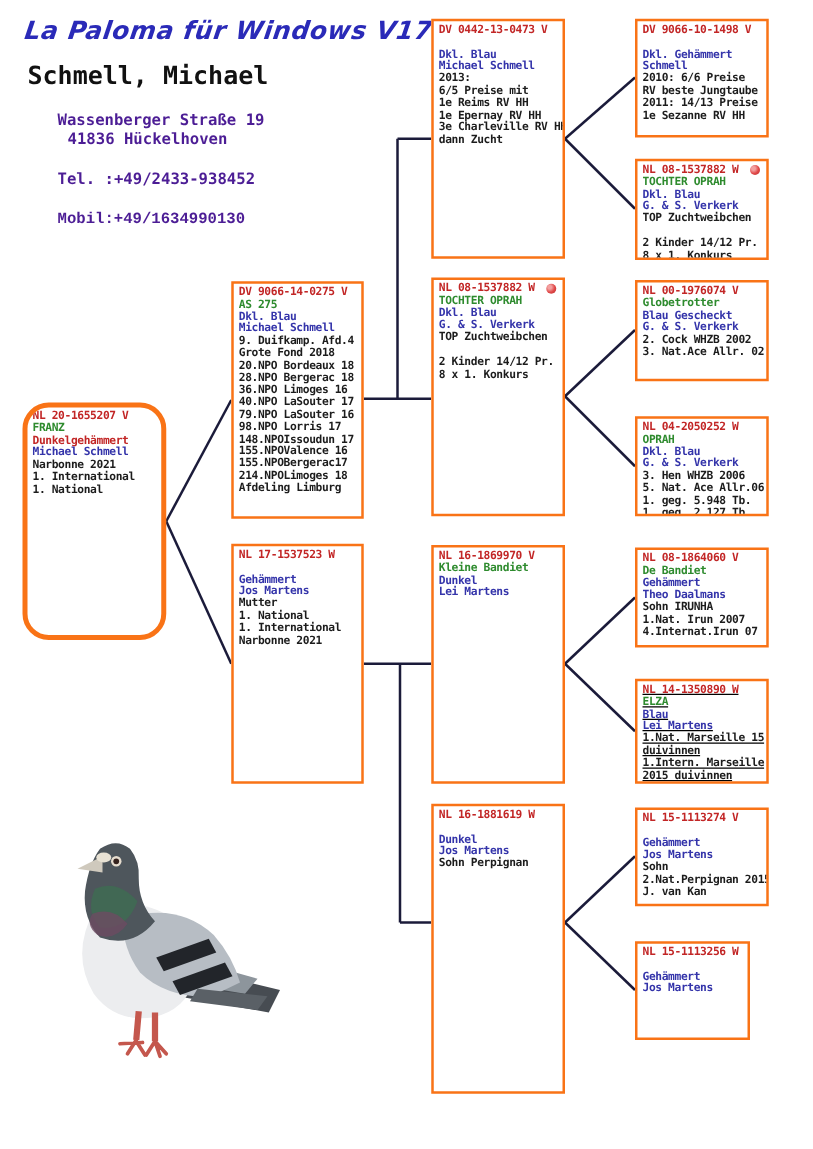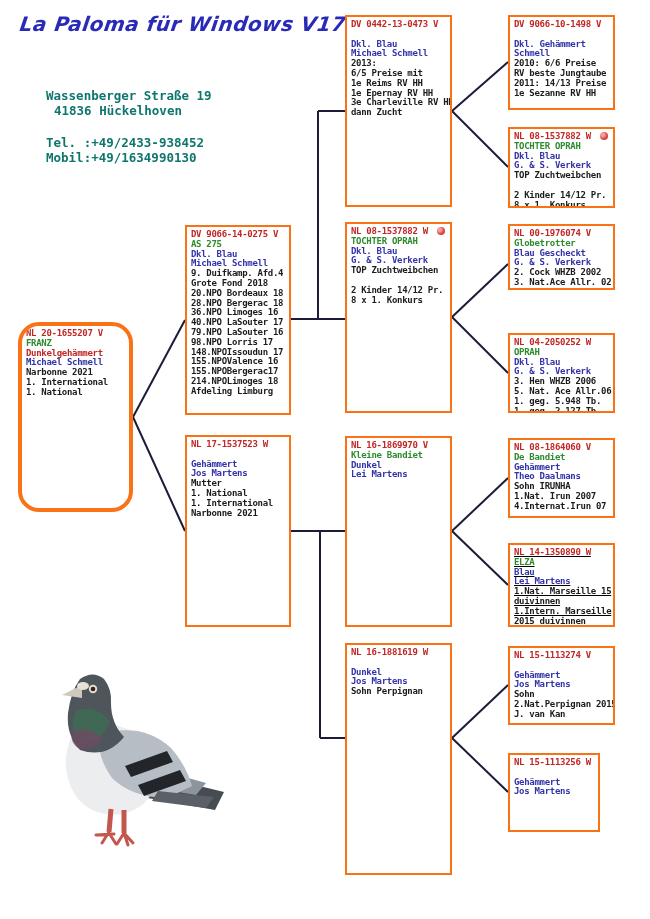--- a/index.html
+++ b/index.html
@@ -9,25 +9,25 @@
     --c-red:#c22626;--c-green:#2e8b2e;--c-blue:#3434aa;--c-black:#1c1c1c;
     --c-logo:#2a2ab8;--c-line:#1b1b3a;--c-badge:#e04848;
   }
   .abs{position:absolute;}
   #logo{
     left:20px;top:12px;font-size:20px;font-weight:bold;font-style:italic;
     color:var(--c-logo);transform:skewX(-8deg);letter-spacing:0.5px;white-space:nowrap;
     font-family:"DejaVu Sans","Liberation Sans",sans-serif;
   }
   #owner{left:22px;top:48px;font-size:20px;font-weight:bold;color:#111;white-space:nowrap;}
-  .addr{left:22px;font-size:12.5px;font-weight:bold;color:#0f766e;white-space:nowrap;padding-left:24px;}
+  .addr{left:22px;font-size:12.5px;font-weight:bold;color:#4c1d95;white-space:nowrap;padding-left:24px;}
   #addr1{top:88px;}
   #addr2{top:103px;left:30px;}
   #tel{top:135px;}
-  #mobil{top:150px;}
+  #mobil{top:168px;font-family:Liberation Mono, monospace;}
   #wires{left:0;top:0;width:650px;height:919px;pointer-events:none;}
   .bx{
     position:absolute;background:#fff;border:2px solid #f97316;box-sizing:border-box;
     padding:3px 0 0 4px;overflow:hidden;cursor:pointer;
   }
   .bx.thick{border-width:4px;border-radius:21px;}
   .ln{
     display:block;height:9.8px;line-height:9.8px;font-size:9px;font-weight:bold;
     letter-spacing:-0.3px;white-space:nowrap;
   }
@@ -40,20 +40,21 @@
     background:radial-gradient(circle at 35% 35%, #f2a0a0 0 20%, var(--c-badge) 55%, #b83030 100%);
   }
   #pigeon{left:18px;top:645px;width:212px;height:210px;}
 </style>
 </head>
 <body>
 
 <div id="page" style="--c-red: #c22626; --c-green: #2e8b2e; --c-blue: #3434aa; --c-black: #1c1c1c; --c-logo: #2a2ab8; --c-line: #1b1b3a; --c-badge: #e04848;">
 
   <div class="abs" id="logo">La Paloma für Windows V17.01</div>
+  <div class="abs" id="owner">Schmell, Michael</div>
   <div class="abs addr" id="addr1">Wassenberger Straße 19</div>
   <div class="abs addr" id="addr2">41836 Hückelhoven</div>
   <div class="abs addr" id="tel">Tel. :+49/2433-938452</div>
   <div class="abs addr" id="mobil">Mobil:+49/1634990130</div>
 
   <svg class="abs" id="wires" viewBox="0 0 650 919" xmlns="http://www.w3.org/2000/svg">
       <line x1="133" y1="417" x2="185" y2="320" stroke="var(--c-line)" stroke-width="2"></line>
       <line x1="133" y1="417" x2="185" y2="531" stroke="var(--c-line)" stroke-width="2"></line>
       <line x1="291" y1="319" x2="345" y2="319" stroke="var(--c-line)" stroke-width="2"></line>
       <line x1="318" y1="319" x2="318" y2="111" stroke="var(--c-line)" stroke-width="2"></line>
@@ -160,21 +161,21 @@
         <span class="ln r">NL 08-1537882 W</span>
         <span class="ln g">TOCHTER OPRAH</span>
         <span class="ln b">Dkl. Blau</span>
         <span class="ln b">G. &amp; S. Verkerk</span>
         <span class="ln k">TOP Zuchtweibchen</span>
         <span class="ln k">&nbsp;</span>
         <span class="ln k">2 Kinder 14/12 Pr.</span>
         <span class="ln k">8 x 1. Konkurs</span>
         <span class="badge"></span>
       </div>
-      <div class="bx" style="left: 508px; top: 224px; width: 107px; height: 66px;">
+      <div class="bx" style="left: 508px; top: 224px; width: 107px; height: 81px;">
         <span class="ln r">NL 00-1976074 V</span>
         <span class="ln g">Globetrotter</span>
         <span class="ln b">Blau Gescheckt</span>
         <span class="ln b">G. &amp; S. Verkerk</span>
         <span class="ln k">2. Cock WHZB 2002</span>
         <span class="ln k">3. Nat.Ace Allr. 02</span>
       </div>
       <div class="bx" style="left: 508px; top: 333px; width: 107px; height: 80px;">
         <span class="ln r">NL 04-2050252 W</span>
         <span class="ln g">OPRAH</span>

